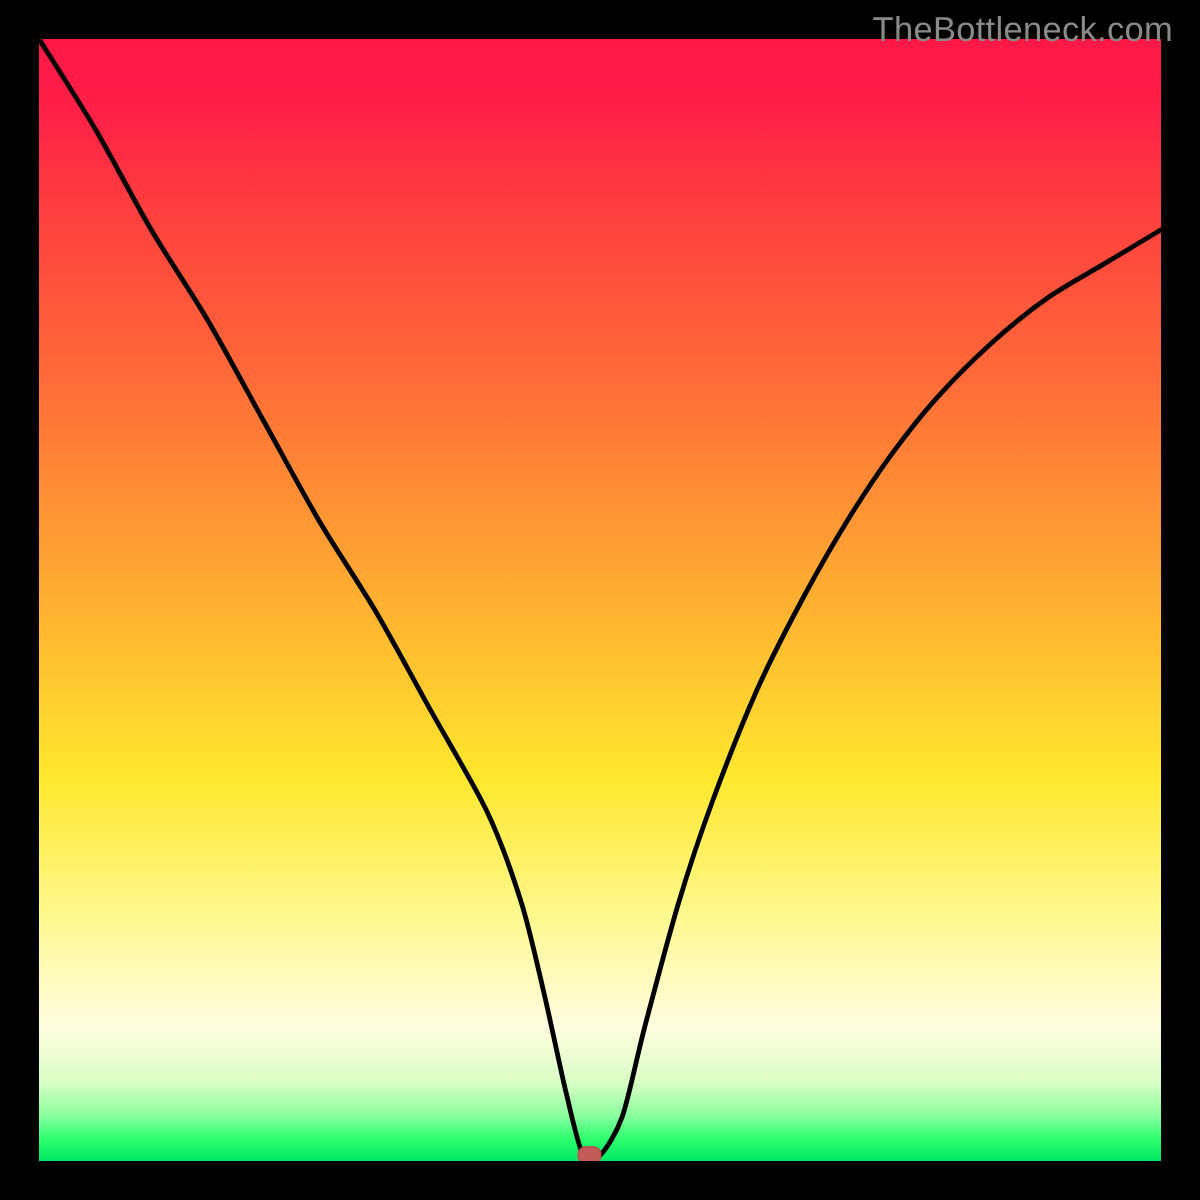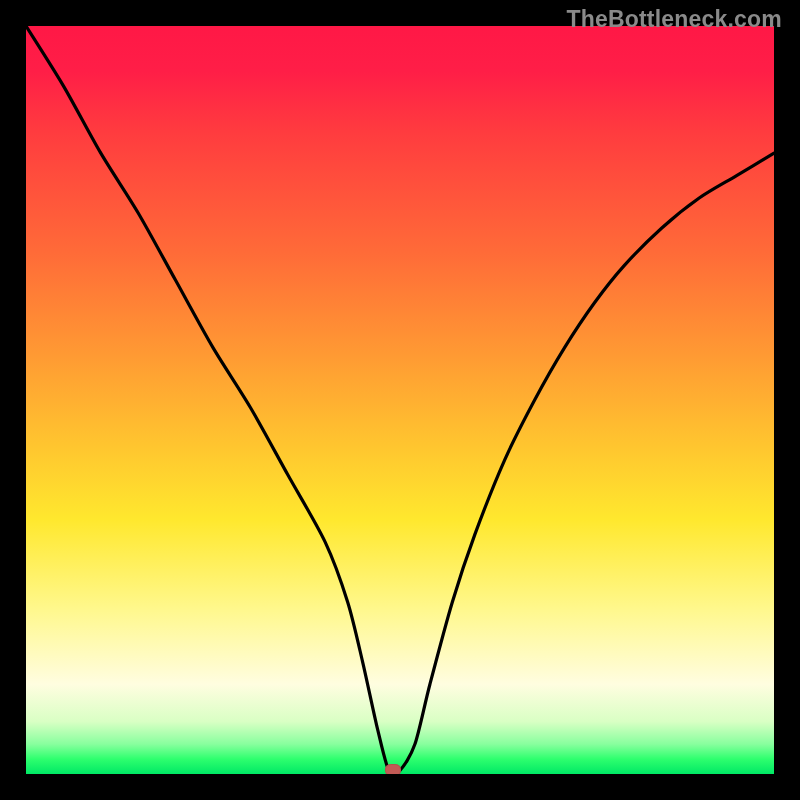--- a/index.html
+++ b/index.html
@@ -45,21 +45,21 @@
       #2eff6e 98%,
       #00e865 100%
     );
   }
   .watermark {
     position: absolute;
     top: 6px;
     right: 18px;
     color: #8a8a8a;
     font-size: 23px;
-    font-weight: 700;
+    font-weight: 400;
     letter-spacing: 0.2px;
     user-select: none;
   }
   svg.curve {
     position: absolute;
     inset: 0;
   }
   .marker {
     position: absolute;
     width: 16px;

